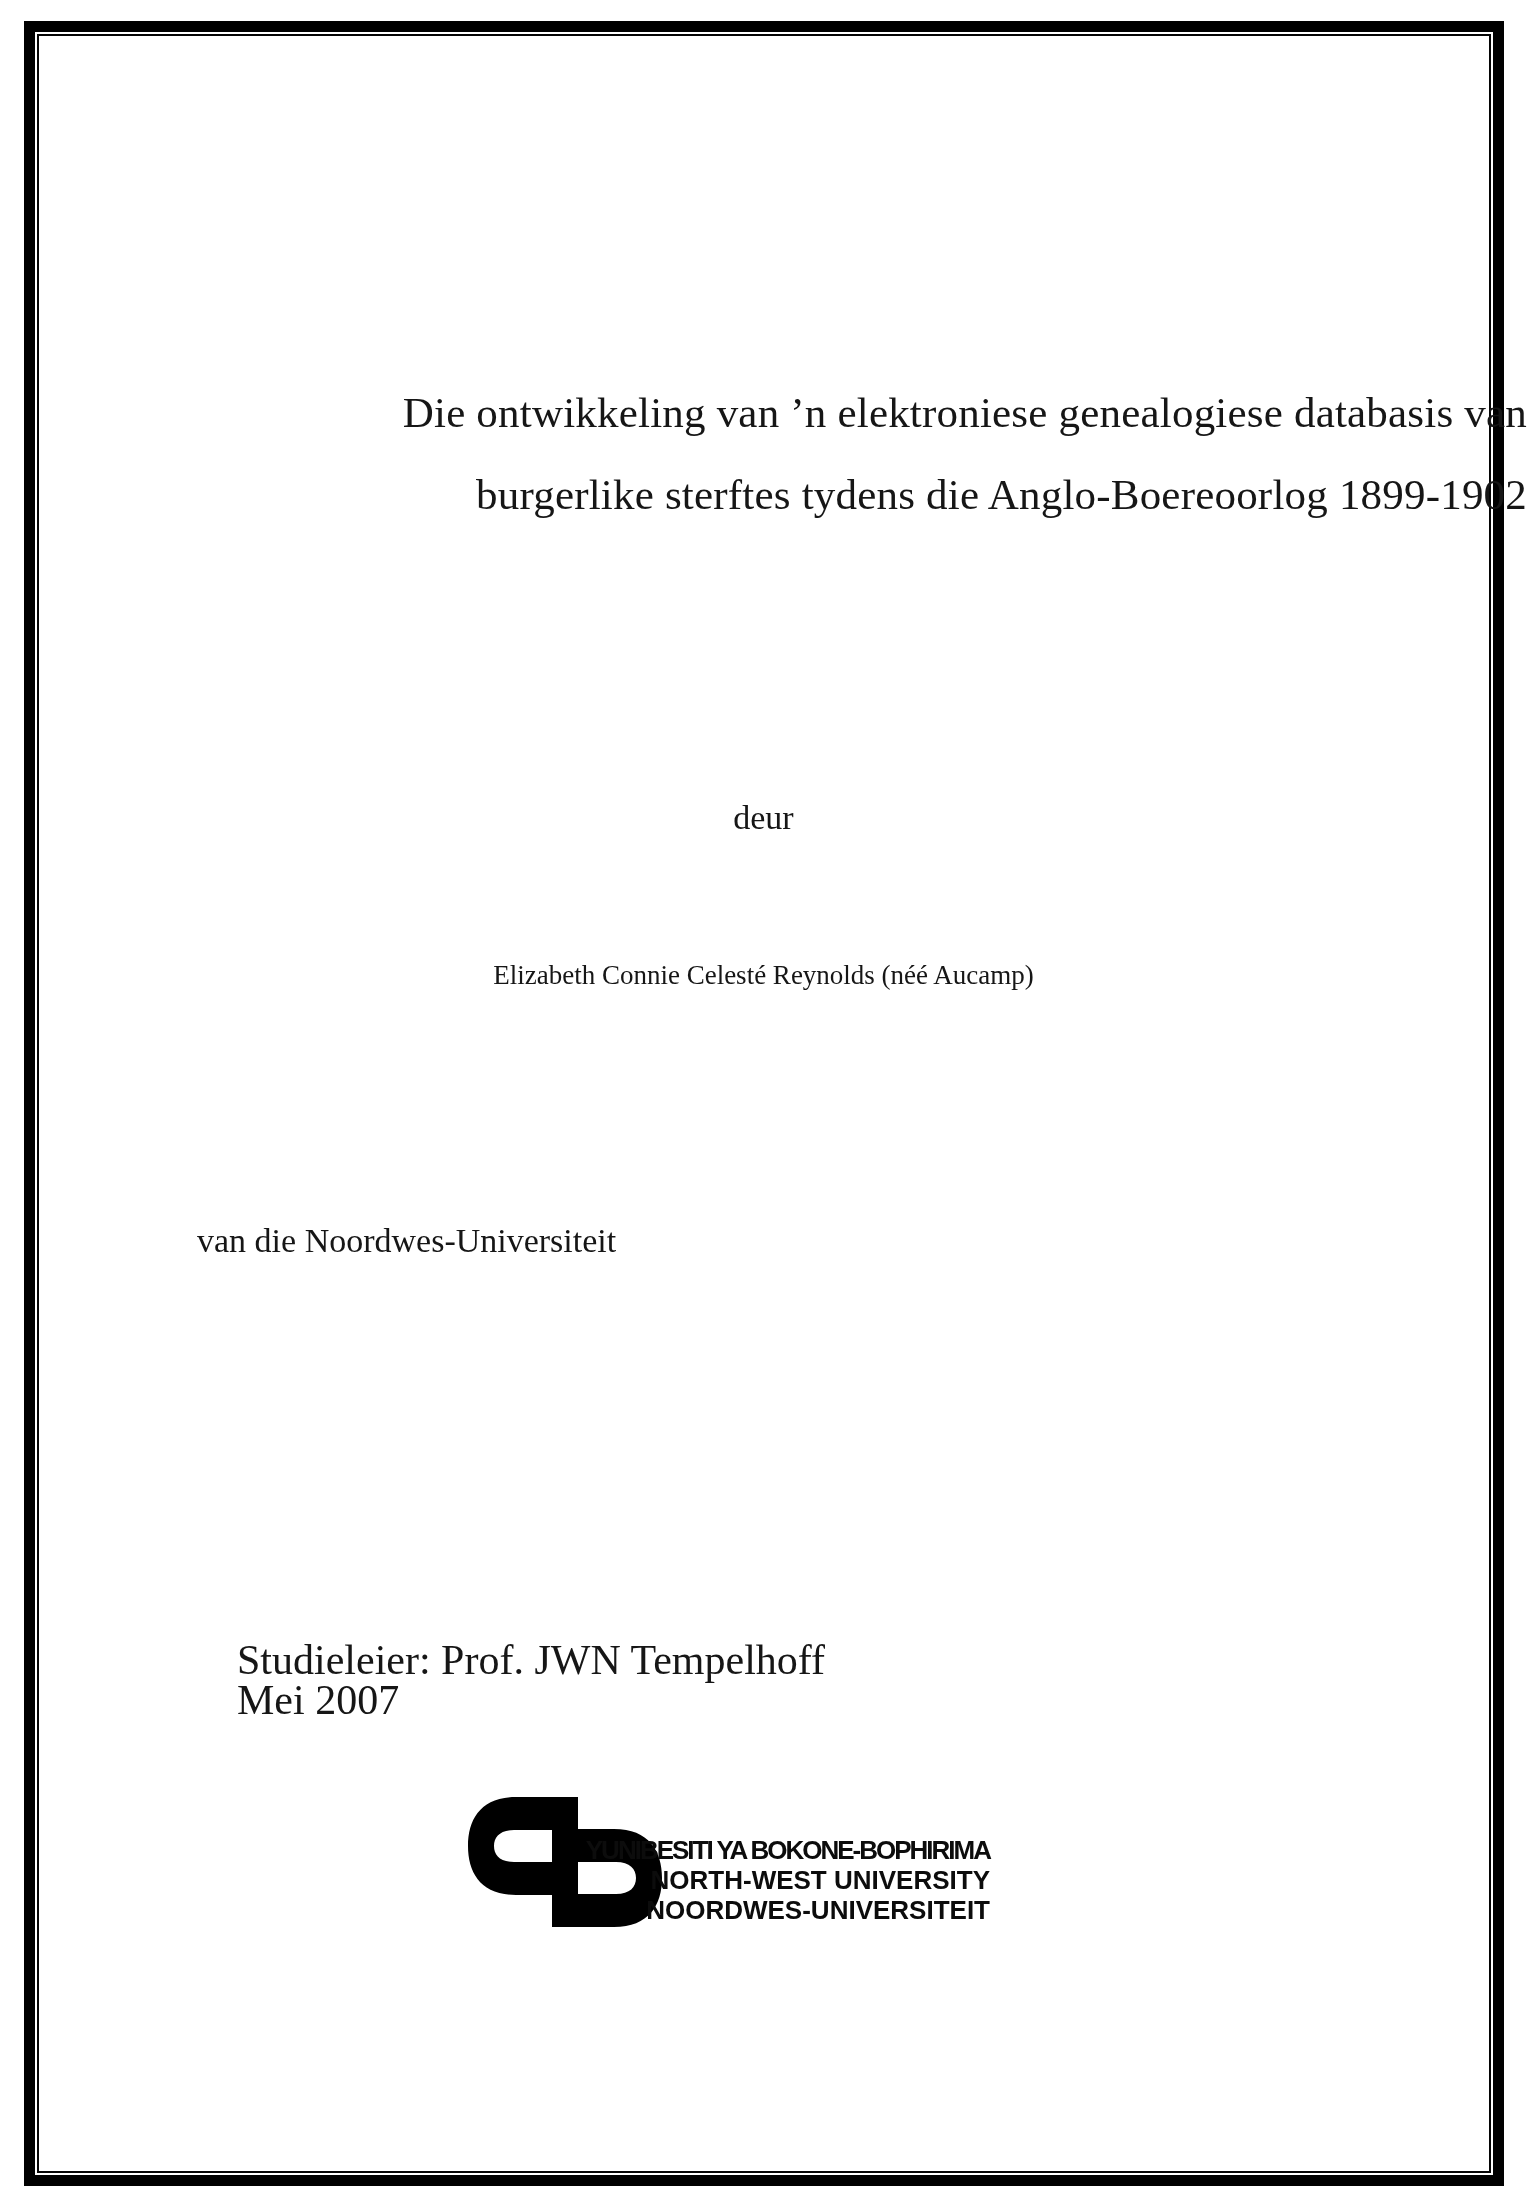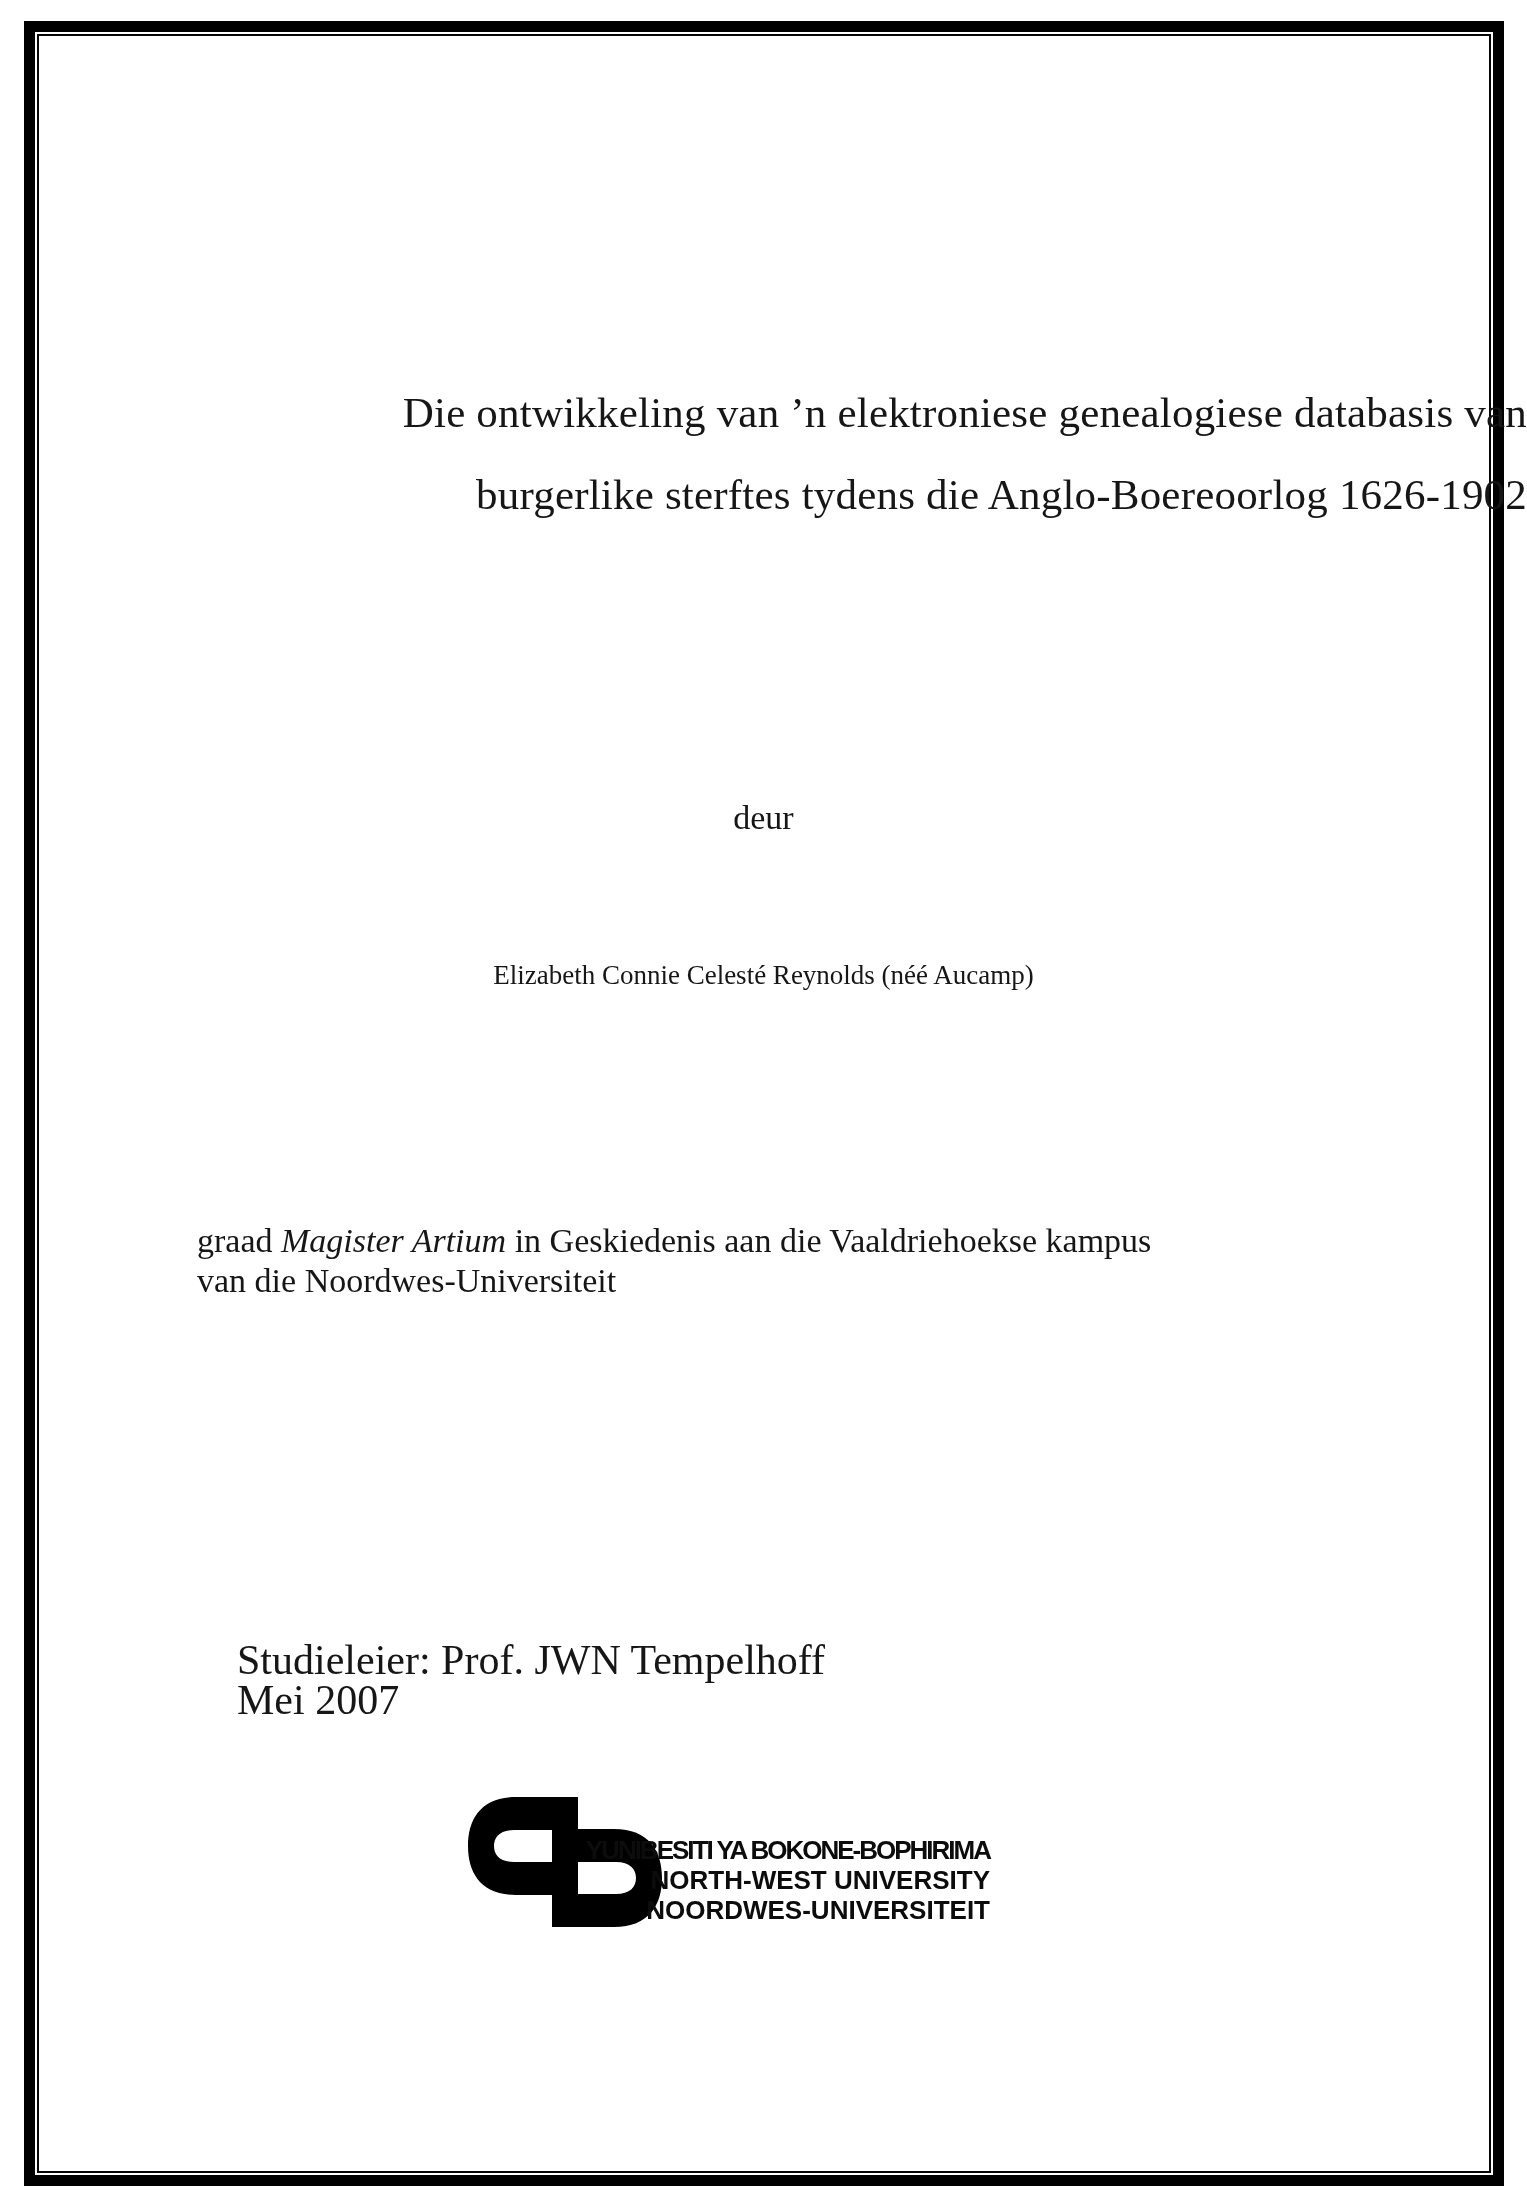--- a/index.html
+++ b/index.html
@@ -97,29 +97,28 @@
 <body>
 
 <div class="page">
 
   <div class="frame-outer">
     <div class="frame-inner"></div>
   </div>
 
   <div class="title-block">
     <div>Die ontwikkeling van ’n elektroniese genealogiese databasis van</div>
-    <div>burgerlike sterftes tydens die Anglo-Boereoorlog 1626-1902</div>
+    <div>burgerlike sterftes tydens die Anglo-Boereoorlog 1899-1902</div>
   </div>
 
   <div class="byline">deur</div>
 
   <div class="author-line">Elizabeth Connie Celesté Reynolds (néé Aucamp)</div>
 
   <div class="statement">
-    <div><span>graad </span><span class="italic">Magister Artium</span><span> in Geskiedenis aan die Vaaldriehoekse kampus</span></div>
     <div>van die Noordwes-Universiteit</div>
   </div>
 
   <div class="supervisor-block">
     <div>Studieleier: Prof. JWN Tempelhoff</div>
     <div>Mei 2007</div>
   </div>
 
   <div class="logo-mark">
     <svg viewBox="0 0 194 130" xmlns="http://www.w3.org/2000/svg" aria-hidden="true">

